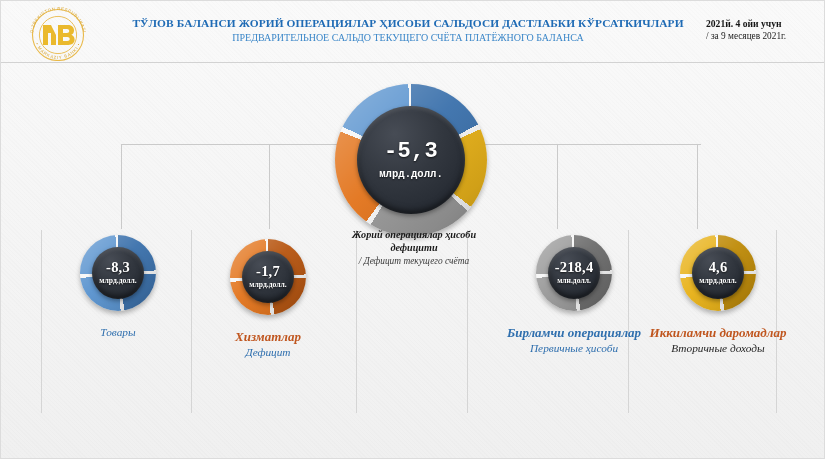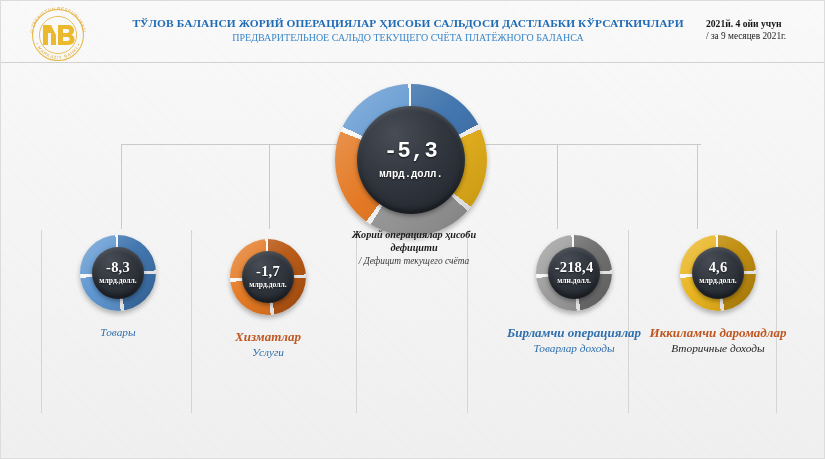--- a/index.html
+++ b/index.html
@@ -328,35 +328,35 @@
   <div class="leaf" id="leaf-1">
     <div class="donut">
       <div class="ring" style="background: conic-gradient(rgb(184, 88, 20) 4deg, rgb(184, 88, 20) 86deg, rgba(247, 247, 247, 0.85) 86deg, rgba(247, 247, 247, 0.85) 92deg, rgb(184, 88, 20) 92deg, rgb(184, 88, 20) 170deg, rgba(247, 247, 247, 0.85) 170deg, rgba(247, 247, 247, 0.85) 176deg, rgb(227, 118, 31) 176deg, rgb(227, 118, 31) 262deg, rgba(247, 247, 247, 0.85) 262deg, rgba(247, 247, 247, 0.85) 268deg, rgb(227, 118, 31) 268deg, rgb(227, 118, 31) 356deg, rgba(247, 247, 247, 0.85) 356deg, rgba(247, 247, 247, 0.85) 364deg);"></div>
       <div class="hub">
         <div class="val">-1,7</div>
         <div class="unit">млрд.долл.</div>
       </div>
     </div>
     <div class="lab">
       <div class="lab-uz" style="color: rgb(192, 86, 31);">Хизматлар</div>
-      <div class="lab-ru" style="color: rgb(47, 111, 174);">Услуги</div>
+      <div class="lab-ru" style="color: rgb(47, 111, 174);">Дефицит</div>
     </div>
   </div>
 
   <div class="leaf" id="leaf-2">
     <div class="donut">
       <div class="ring" style="background: conic-gradient(rgb(111, 111, 111) 4deg, rgb(111, 111, 111) 86deg, rgba(247, 247, 247, 0.85) 86deg, rgba(247, 247, 247, 0.85) 92deg, rgb(111, 111, 111) 92deg, rgb(111, 111, 111) 170deg, rgba(247, 247, 247, 0.85) 170deg, rgba(247, 247, 247, 0.85) 176deg, rgb(154, 154, 154) 176deg, rgb(154, 154, 154) 262deg, rgba(247, 247, 247, 0.85) 262deg, rgba(247, 247, 247, 0.85) 268deg, rgb(154, 154, 154) 268deg, rgb(154, 154, 154) 356deg, rgba(247, 247, 247, 0.85) 356deg, rgba(247, 247, 247, 0.85) 364deg);"></div>
       <div class="hub">
         <div class="val">-218,4</div>
         <div class="unit">млн.долл.</div>
       </div>
     </div>
     <div class="lab">
       <div class="lab-uz" style="color: rgb(47, 111, 174);">Бирламчи операциялар</div>
-      <div class="lab-ru" style="color: rgb(47, 111, 174);">Товарлар доходы</div>
+      <div class="lab-ru" style="color: rgb(47, 111, 174);">Первичные ҳисоби</div>
     </div>
   </div>
 
   <div class="leaf" id="leaf-3">
     <div class="donut">
       <div class="ring" style="background: conic-gradient(rgb(192, 141, 12) 4deg, rgb(192, 141, 12) 86deg, rgba(247, 247, 247, 0.85) 86deg, rgba(247, 247, 247, 0.85) 92deg, rgb(192, 141, 12) 92deg, rgb(192, 141, 12) 170deg, rgba(247, 247, 247, 0.85) 170deg, rgba(247, 247, 247, 0.85) 176deg, rgb(232, 178, 26) 176deg, rgb(232, 178, 26) 262deg, rgba(247, 247, 247, 0.85) 262deg, rgba(247, 247, 247, 0.85) 268deg, rgb(232, 178, 26) 268deg, rgb(232, 178, 26) 356deg, rgba(247, 247, 247, 0.85) 356deg, rgba(247, 247, 247, 0.85) 364deg);"></div>
       <div class="hub">
         <div class="val">4,6</div>
         <div class="unit">млрд.долл.</div>
       </div>

